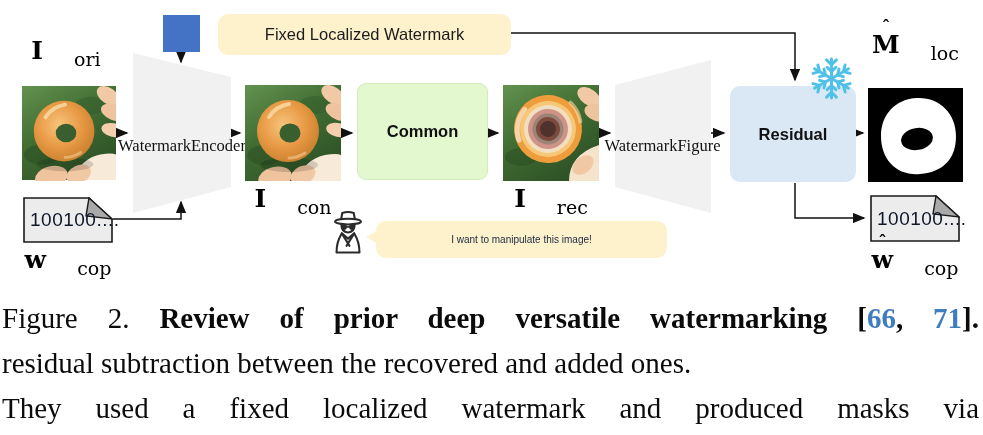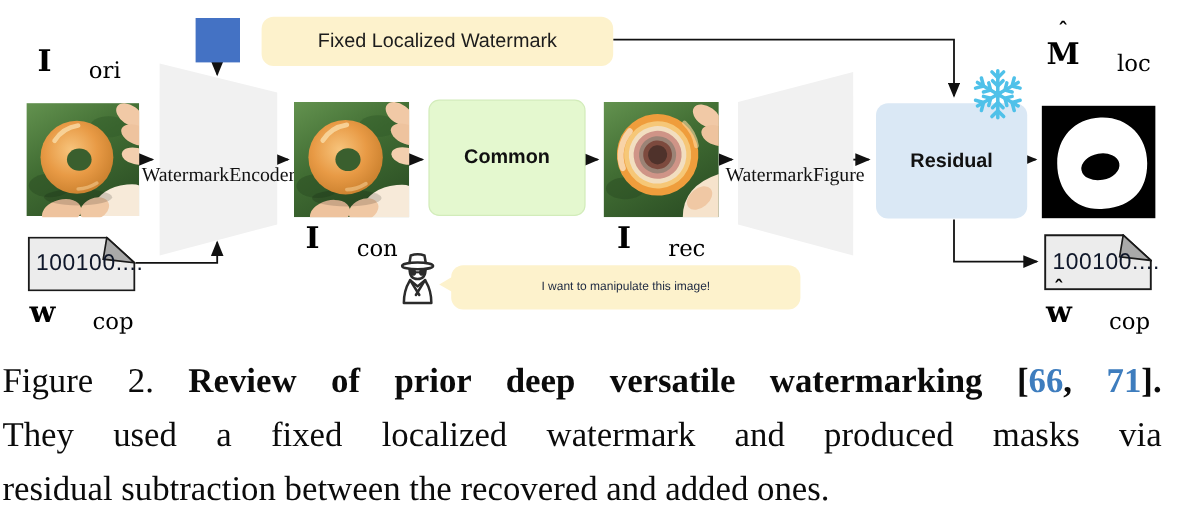--- a/index.html
+++ b/index.html
@@ -50,21 +50,21 @@
               font-size:19px; color:#0f172a; letter-spacing:0.5px; }
 
   
   #bubble { left:376px; top:221px; width:291px; height:37px; font-size:10px;
             color:#1b2740; border-radius:10px; position:absolute; }
   #bubble::before { content:""; position:absolute; left:-10px; top:9px; width:0; height:0;
                     border-top:7px solid transparent; border-bottom:7px solid transparent;
                     border-right:12px solid #FDF2CC; }
 
   
-  #caption { position:absolute; left:0; top:292px; width:983px; padding:4px 15px 0 2px;
+  #caption { position:absolute; left:0; top:292px; width:983px; padding:4px 4px 0 2px;
              font-family:"Liberation Serif", serif; font-size:29px; color:#0b0b0b; }
   .cap-line { line-height:45px; white-space:normal; }
   .cap-just { text-align:justify; text-align-last:justify; }
   .cap-bold { font-weight:bold; }
   .cite { color:#3E7DBE; font-weight:bold; }
 
   svg { display:block; }
 </style>
 </head>
 <body>
@@ -266,16 +266,16 @@
     </svg>
 
     <div id="bubble" class="note">
       <span>I want to manipulate this image!</span>
     </div>
 
   </div>
 
   <div id="caption">
     <div class="cap-line cap-just"><span>Figure 2. </span><span class="cap-bold">Review of prior deep versatile watermarking [</span><span class="cite">66</span><span class="cap-bold">, </span><span class="cite">71</span><span class="cap-bold">].</span></div>
+    <div class="cap-line">residual subtraction between the recovered and added ones.</div>
     <div class="cap-line cap-just">They used a fixed localized watermark and produced masks via</div>
-    <div class="cap-line">residual subtraction between the recovered and added ones.</div>
   </div>
 </div>
 
 </body></html>

